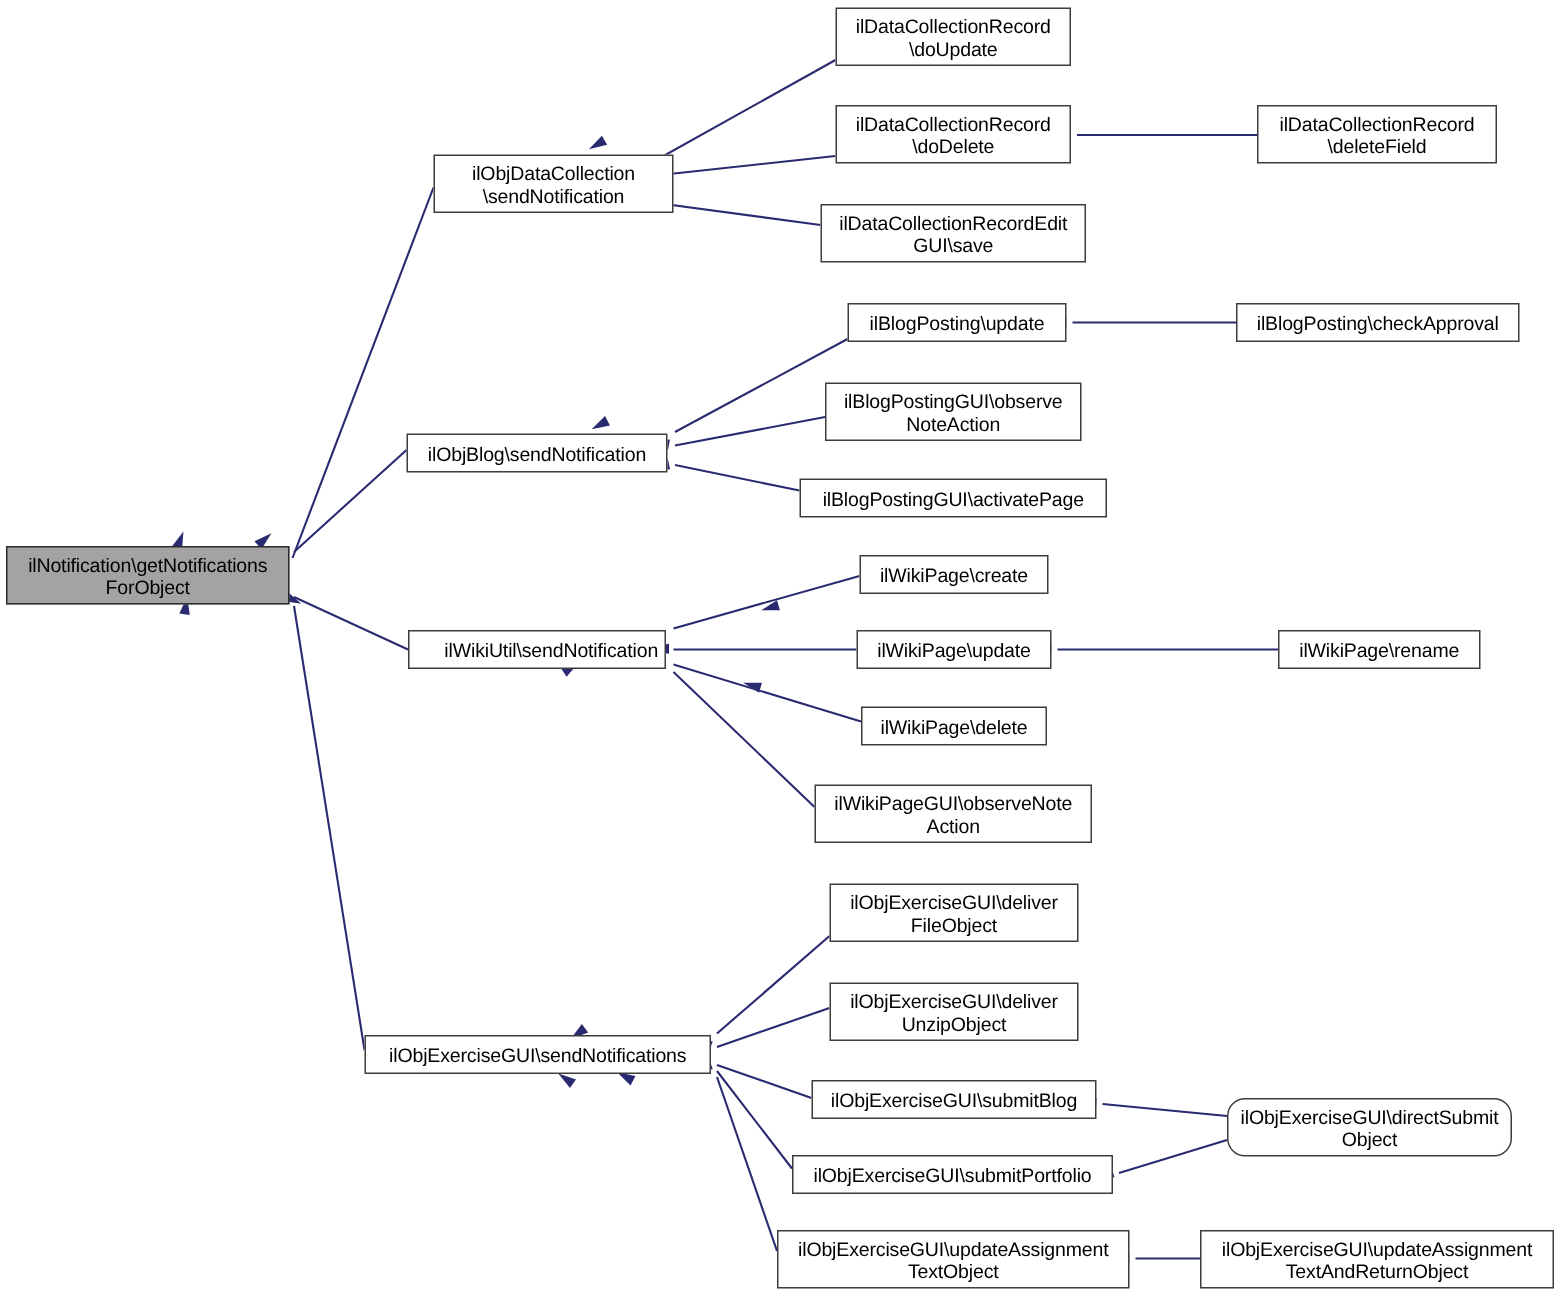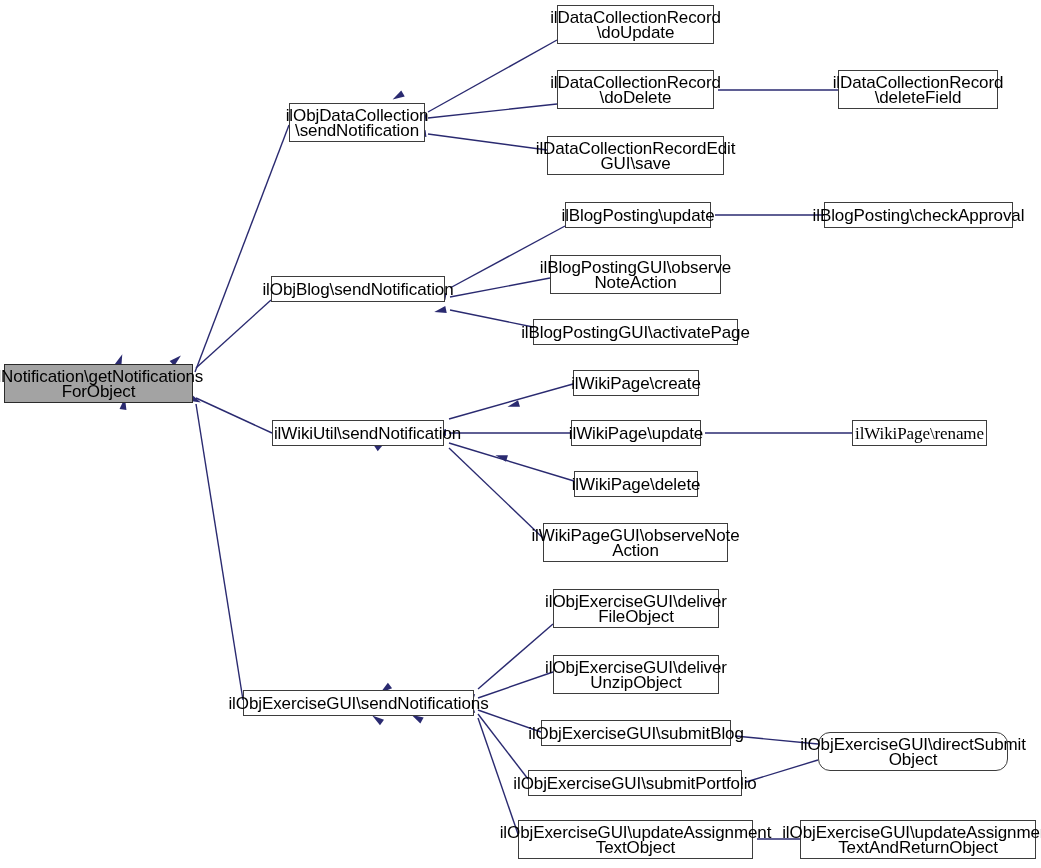--- a/index.html
+++ b/index.html
@@ -34,21 +34,21 @@
   .node-box {
     position: absolute;
     box-sizing: border-box;
     border: 1.2px solid #3d3d3d;
     background: #ffffff;
     display: flex;
     align-items: center;
     justify-content: center;
     text-align: center;
     color: #000000;
-    font-size: 17px;
+    font-size: 13px;
     line-height: 15px;
     letter-spacing: -0.1px;
     white-space: pre-line;
     padding: 0 3px;
   }
   .node-box.current {
     background: #a3a3a3;
     border-color: #2b2b2b;
   }
   .node-label {
@@ -110,43 +110,43 @@
         <polygon points="0,0 12,3.5 0,7" class="edge-head" fill="#2a2a70" transform="translate(731,732) rotate(186,0,3.5)"></polygon>
         <path d="M818,760 L746,782" class="edge-line" stroke="#2a2a70"></path>
         <polygon points="0,0 12,3.5 0,7" class="edge-head" fill="#2a2a70" transform="translate(742,778) rotate(164,0,3.5)"></polygon>
         <path d="M800,839 L757,839" class="edge-line" stroke="#2a2a70"></path>
         <polygon points="0,0 12,3.5 0,7" class="edge-head" fill="#2a2a70" transform="translate(753,835) rotate(180,0,3.5)"></polygon>
       </g>
   </svg>
   <div id="nodes-layer">
       <div class="node-box current" style="left: 4px; top: 364px; width: 189px; height: 39px;"><span class="node-label">ilNotification\getNotifications
 ForObject</span></div>
-      <div class="node-box" style="left: 289px; top: 103px; width: 136px; height: 39px;"><span class="node-label">ilObjDataCollection
+      <div class="node-box" style="left: 289px; top: 103px; width: 160px; height: 39px;"><span class="node-label">ilObjDataCollection
 \sendNotification</span></div>
       <div class="node-box" style="left: 557px; top: 5px; width: 157px; height: 39px;"><span class="node-label">ilDataCollectionRecord
 \doUpdate</span></div>
       <div class="node-box" style="left: 557px; top: 70px; width: 157px; height: 39px;"><span class="node-label">ilDataCollectionRecord
 \doDelete</span></div>
       <div class="node-box" style="left: 547px; top: 136px; width: 177px; height: 39px;"><span class="node-label">ilDataCollectionRecordEdit
 GUI\save</span></div>
       <div class="node-box" style="left: 838px; top: 70px; width: 160px; height: 39px;"><span class="node-label">ilDataCollectionRecord
 \deleteField</span></div>
-      <div class="node-box" style="left: 271px; top: 276px; width: 174px; height: 26px;"><span class="node-label">ilObjBlog\sendNotification</span></div>
+      <div class="node-box" style="left: 271px; top: 289px; width: 174px; height: 26px;"><span class="node-label">ilObjBlog\sendNotification</span></div>
       <div class="node-box" style="left: 565px; top: 202px; width: 146px; height: 26px; align-items: center;"><span class="node-label">ilBlogPosting\update</span></div>
       <div class="node-box" style="left: 550px; top: 255px; width: 171px; height: 39px;"><span class="node-label">ilBlogPostingGUI\observe
 NoteAction</span></div>
       <div class="node-box" style="left: 533px; top: 319px; width: 205px; height: 26px;"><span class="node-label">ilBlogPostingGUI\activatePage</span></div>
       <div class="node-box" style="left: 824px; top: 202px; width: 189px; height: 26px;"><span class="node-label">ilBlogPosting\checkApproval</span></div>
       <div class="node-box" style="left: 272px; top: 420px; width: 172px; height: 26px; padding-left: 22px;"><span class="node-label">ilWikiUtil\sendNotification</span></div>
       <div class="node-box" style="left: 573px; top: 370px; width: 126px; height: 26px;"><span class="node-label">ilWikiPage\create</span></div>
       <div class="node-box" style="left: 571px; top: 420px; width: 130px; height: 26px;"><span class="node-label">ilWikiPage\update</span></div>
       <div class="node-box" style="left: 574px; top: 471px; width: 124px; height: 26px;"><span class="node-label">ilWikiPage\delete</span></div>
       <div class="node-box" style="left: 543px; top: 523px; width: 185px; height: 39px;"><span class="node-label">ilWikiPageGUI\observeNote
 Action</span></div>
-      <div class="node-box" style="left: 852px; top: 420px; width: 135px; height: 26px; font-family: Liberation Serif, serif;"><span class="node-label">ilWikiPage\rename</span></div>
+      <div class="node-box" style="left: 852px; top: 420px; width: 135px; height: 26px;"><span class="node-label">ilWikiPage\rename</span></div>
       <div class="node-box" style="left: 243px; top: 690px; width: 231px; height: 26px;"><span class="node-label">ilObjExerciseGUI\sendNotifications</span></div>
       <div class="node-box" style="left: 553px; top: 589px; width: 166px; height: 39px;"><span class="node-label">ilObjExerciseGUI\deliver
 FileObject</span></div>
       <div class="node-box" style="left: 553px; top: 655px; width: 166px; height: 39px;"><span class="node-label">ilObjExerciseGUI\deliver
 UnzipObject</span></div>
       <div class="node-box" style="left: 541px; top: 720px; width: 190px; height: 26px;"><span class="node-label">ilObjExerciseGUI\submitBlog</span></div>
       <div class="node-box" style="left: 528px; top: 770px; width: 214px; height: 26px;"><span class="node-label">ilObjExerciseGUI\submitPortfolio</span></div>
       <div class="node-box" style="left: 518px; top: 820px; width: 235px; height: 39px;"><span class="node-label">ilObjExerciseGUI\updateAssignment
 TextObject</span></div>
       <div class="node-box" style="left: 818px; top: 732px; width: 190px; height: 39px; border-radius: 12px;"><span class="node-label">ilObjExerciseGUI\directSubmit

